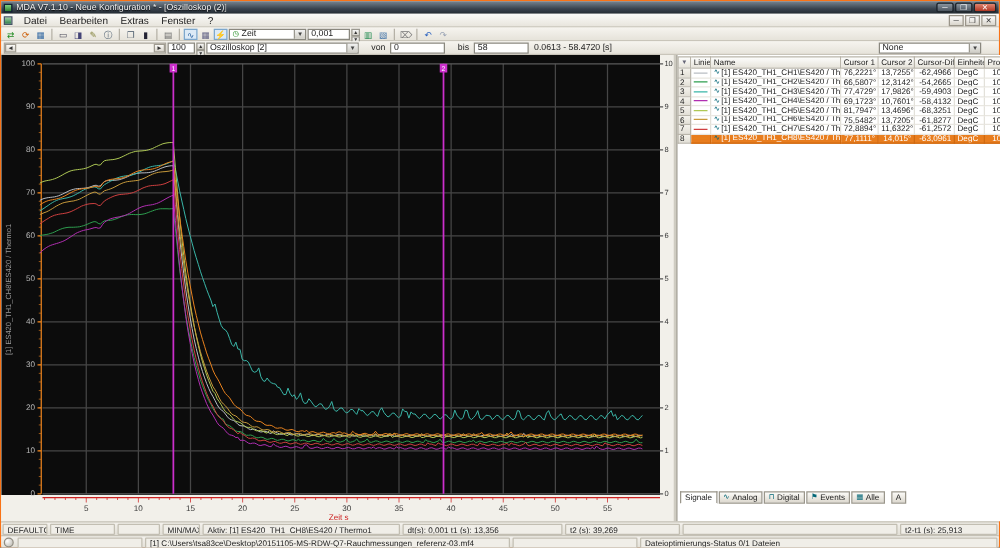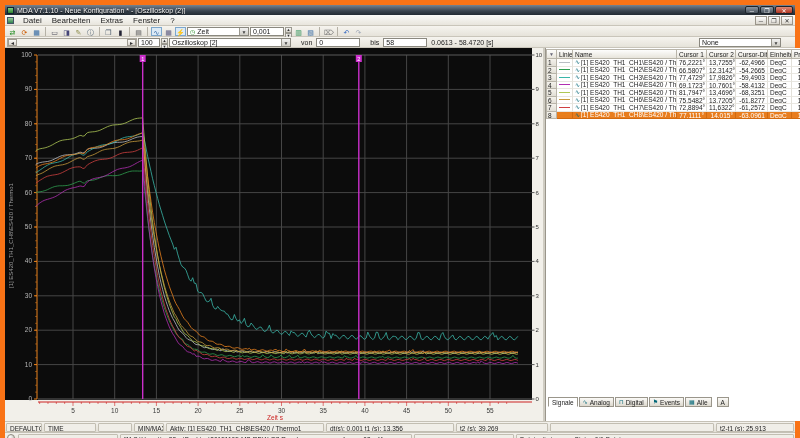--- a/index.html
+++ b/index.html
@@ -1,18 +1,18 @@
 <!DOCTYPE html>
 <html><head>
 <meta charset="utf-8">
 <style>
   * { margin:0; padding:0; box-sizing:border-box; }
   html,body { width:800px; height:438px; overflow:hidden; }
   body { font-family:"Liberation Sans", sans-serif; background:#d6d3cc; position:relative; font-size:8px; color:#222; }
-  #app { position:absolute; inset:0; border:5px solid #f97316; background:#eceae3;padding-left:24px; }
+  #app { position:absolute; inset:0; border:1px solid #f97316; background:#eceae3;padding-left:24px; }
 
   
   .titlebar { position:absolute; left:0; top:0; width:100%; height:10px;
     background:linear-gradient(#77838f,#39434e 60%,#232b33); color:#f2f2f2;
     display:flex; align-items:center; padding:0 2px; font-size:7px; }
   .titlebar .appicon { width:7px; height:7px; background:linear-gradient(#7fd17f,#2f7f2f); border:1px solid #123; margin-right:3px; }
   .titlebar .title { flex:0 1 auto; white-space:nowrap; overflow:hidden; text-shadow:0 1px 1px #000; }
   .winbtns { margin-left:auto; display:flex; gap:1px; }
   .winbtn { width:14px; height:8px; font-size:6px; line-height:8px; text-align:center; color:#fff;
     background:linear-gradient(#8a95a0,#4a545e); border:1px solid #1c242b; border-radius:2px; }

